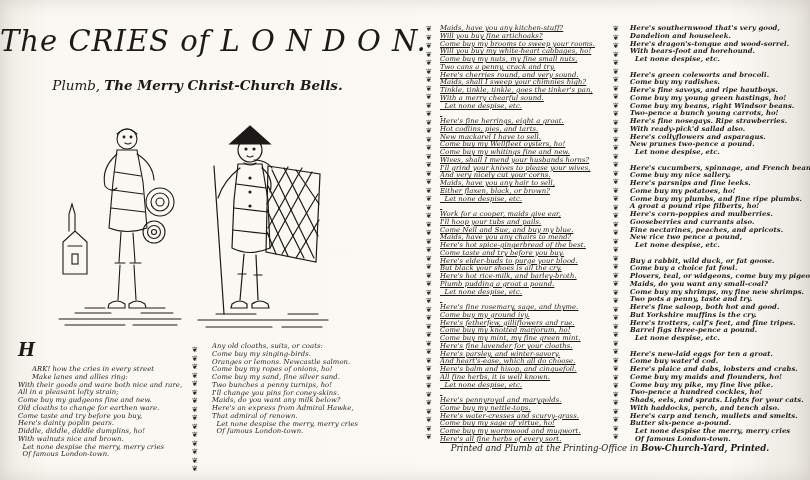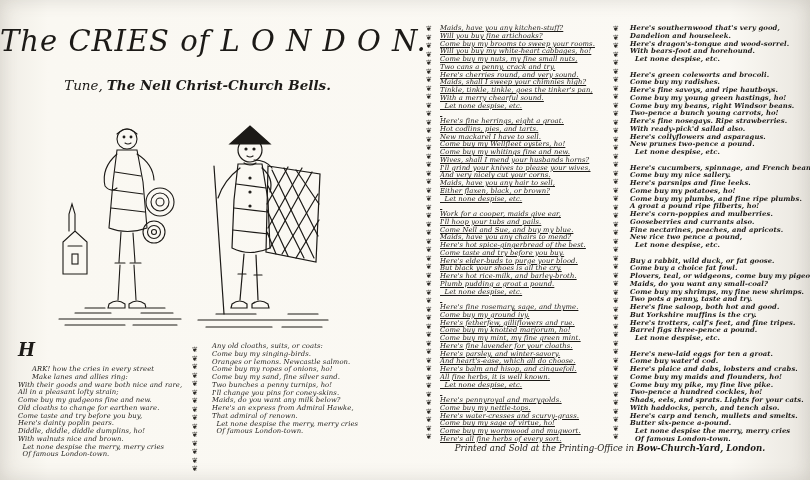--- a/index.html
+++ b/index.html
@@ -37,21 +37,21 @@
   svg{display:block;}
 </style>
 </head>
 <body>
 
 <div class="page">
 
   <div class="title">The CRIES of L O N D O N.</div>
 
   <div class="tune">
-    <span>Tune,</span><span class="tune-title">The Nell Christ-Church Bells.</span>
+    <span>Plumb,</span><span class="tune-title">The Merry Christ-Church Bells.</span>
   </div>
 
   <div class="woodcut wc1">
     <svg width="130" height="218" viewBox="0 0 130 218">
       <g stroke="#1c1a17" fill="none" stroke-width="1.1" stroke-linecap="round">
         <path d="M4 207 H126 M10 213 H70 M78 213 H122 M20 201 H56 M86 201 H118 M30 196 H50 M92 196 H110"></path>
         <path d="M8 162 V130 L20 119 L32 130 V162 Z M14 119 V102 L17 92 L20 102 V119 M13 134 H27"></path>
         <rect x="17" y="142" width="6" height="10"></rect>
         <circle cx="72" cy="27" r="10"></circle>
         <path d="M62 22 Q72 12 82 22"></path>
@@ -222,16 +222,16 @@
 ❦
 ❦
 ❦
 ❦
 ❦
 ❦</div>
 
   <div class="verse col4"><div class="vline">Here's southernwood that's very good,</div><div class="vline">Dandelion and houseleek.</div><div class="vline">Here's dragon's-tongue and wood-sorrel.</div><div class="vline">With bears-foot and horehound.</div><div class="vline">  Let none despise, etc.</div><div class="vline">&nbsp;</div><div class="vline">Here's green coleworts and brocoli.</div><div class="vline">Come buy my radishes.</div><div class="vline">Here's fine savoys, and ripe hautboys.</div><div class="vline">Come buy my young green hastings, ho!</div><div class="vline">Come buy my beans, right Windsor beans.</div><div class="vline">Two-pence a bunch young carrots, ho!</div><div class="vline">Here's fine nosegays. Ripe strawberries.</div><div class="vline">With ready-pick'd sallad also.</div><div class="vline">Here's collyflowers and asparagus.</div><div class="vline">New prunes two-pence a pound.</div><div class="vline">  Let none despise, etc.</div><div class="vline">&nbsp;</div><div class="vline">Here's cucumbers, spinnage, and French beans.</div><div class="vline">Come buy my nice sallery.</div><div class="vline">Here's parsnips and fine leeks.</div><div class="vline">Come buy my potatoes, ho!</div><div class="vline">Come buy my plumbs, and fine ripe plumbs.</div><div class="vline">A groat a pound ripe filberts, ho!</div><div class="vline">Here's corn-poppies and mulberries.</div><div class="vline">Gooseberries and currants also.</div><div class="vline">Fine nectarines, peaches, and apricots.</div><div class="vline">New rice two pence a pound,</div><div class="vline">  Let none despise, etc.</div><div class="vline">&nbsp;</div><div class="vline">Buy a rabbit, wild duck, or fat goose.</div><div class="vline">Come buy a choice fat fowl.</div><div class="vline">Plovers, teal, or widgeons, come buy my pigeons.</div><div class="vline">Maids, do you want any small-coal?</div><div class="vline">Come buy my shrimps, my fine new shrimps.</div><div class="vline">Two pots a penny, taste and try.</div><div class="vline">Here's fine saloop, both hot and good.</div><div class="vline">But Yorkshire muffins is the cry.</div><div class="vline">Here's trotters, calf's feet, and fine tripes.</div><div class="vline">Barrel figs three-pence a pound.</div><div class="vline">  Let none despise, etc.</div><div class="vline">&nbsp;</div><div class="vline">Here's new-laid eggs for ten a groat.</div><div class="vline">Come buy water'd cod.</div><div class="vline">Here's plaice and dabs, lobsters and crabs.</div><div class="vline">Come buy my maids and flounders, ho!</div><div class="vline">Come buy my pike, my fine live pike.</div><div class="vline">Two-pence a hundred cockles, ho!</div><div class="vline">Shads, eels, and sprats. Lights for your cats.</div><div class="vline">With haddocks, perch, and tench also.</div><div class="vline">Here's carp and tench, mullets and smelts.</div><div class="vline">Butter six-pence a-pound.</div><div class="vline">  Let none despise the merry, merry cries</div><div class="vline">  Of famous London-town.</div></div>
 
   <div class="imprint">
-    <span>Printed and Sold at the Printing-Office in </span><span class="emph">Bow-Church-Yard, London.</span>
+    <span>Printed and Plumb at the Printing-Office in </span><span class="emph">Bow-Church-Yard, Printed.</span>
   </div>
 
 </div>
 
 </body></html>

